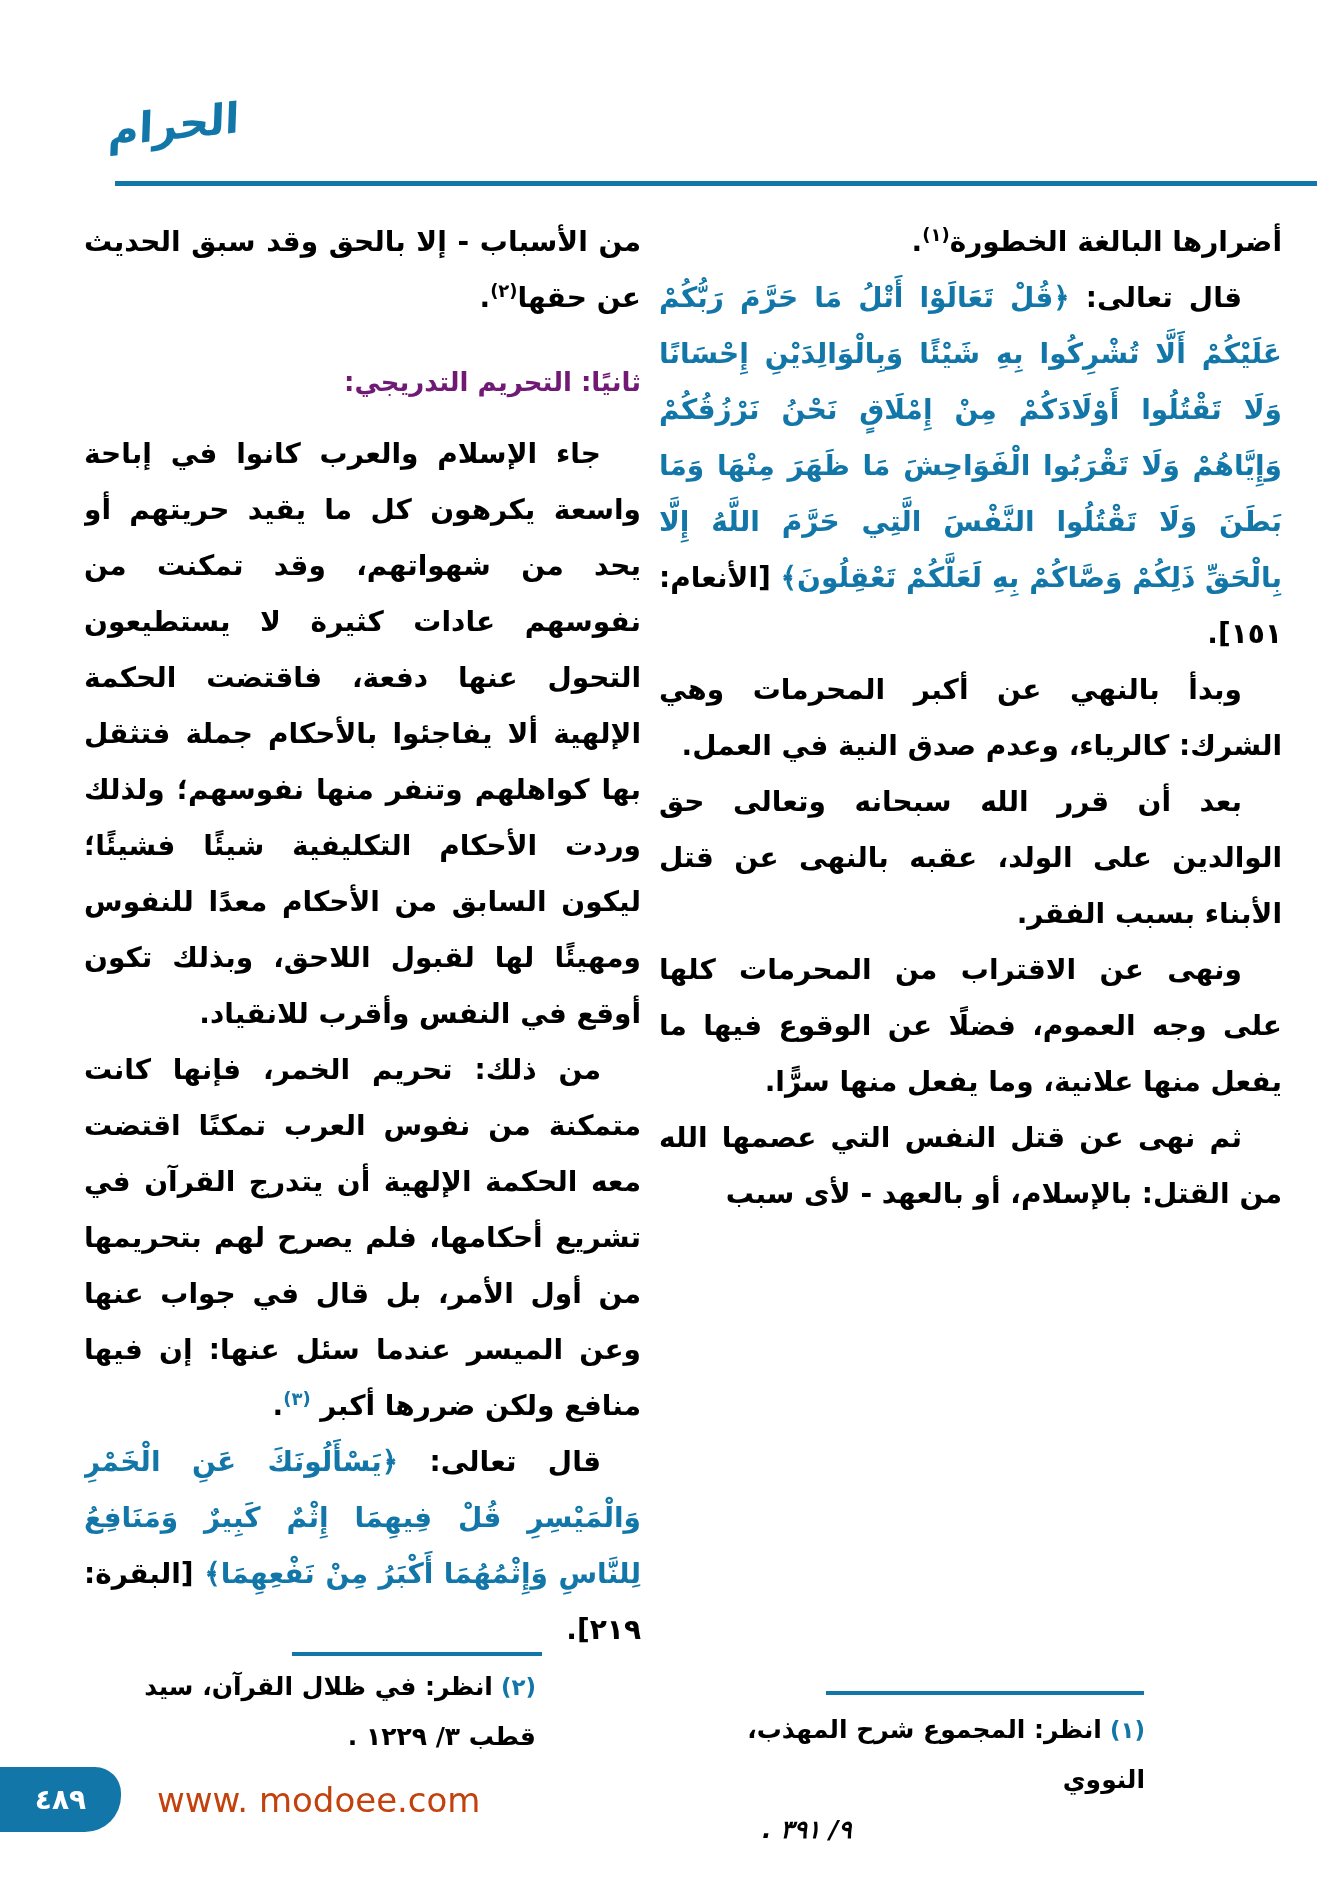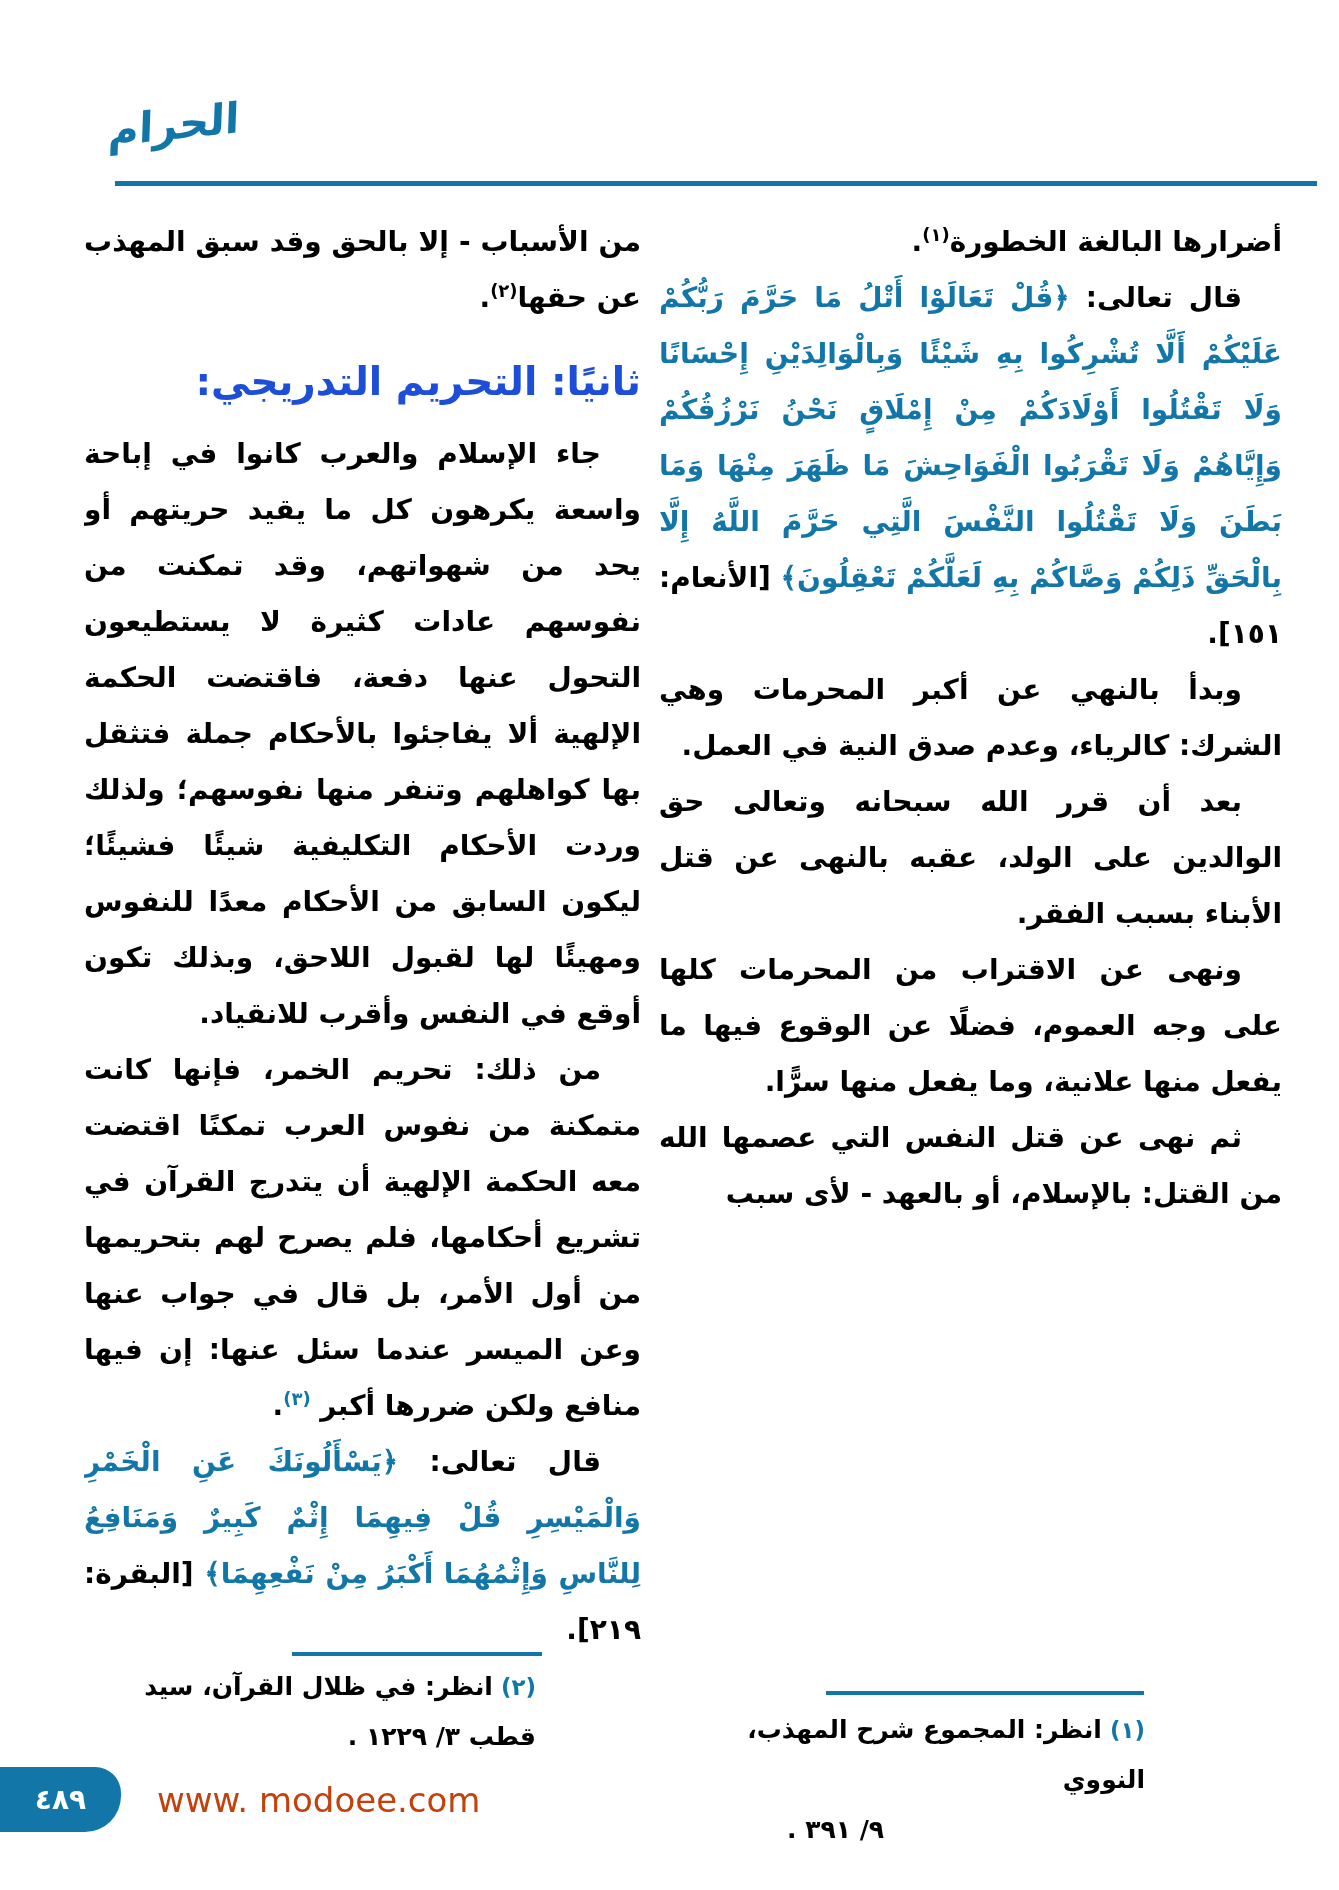--- a/index.html
+++ b/index.html
@@ -27,37 +27,37 @@
     font-size:28px;font-weight:bold;line-height:56px;
     text-align:justify;
     overflow:hidden;
   }
   .col-right{right:57px;width:623px;height:1468px;margin-left:32px;}
   .col-left{left:84px;width:557px;height:1430px;}
   .para{margin:0;text-indent:40px;}
   .para.flush{text-indent:0;}
   .heading{
     margin:28px 0 16px 0;text-indent:0;
-    color:#1d4ed8;font-size:39px;
+    color:#701a75;font-size:26px;
   }
   .quran{color:#1277a8;}
   .fn-mark{
     font-size:18px;vertical-align:super;line-height:0;
   }
   .fn-mark.accent{color:#1277a8;}
   .sep{position:absolute;height:4px;background:#1277a8;}
   .sep-right{right:195px;width:318px;top:1691px;}
   .sep-left{left:292px;width:250px;top:1652px;}
   .footnote{
     position:absolute;
     font-size:25px;font-weight:bold;line-height:50px;
     color:#000;direction:rtl;text-align:right;
   }
   .fn-right{right:194px;width:465px;top:1705px;}
-  .fn-right .fn-line2{margin-left:107px;text-align:left;}
+  .fn-right .fn-line2{margin-left:82px;text-align:left;font-style:italic;}
   .fn-left{left:88px;width:448px;top:1662px;}
   .page-pill{
     position:absolute;left:0;top:1767px;width:121px;height:65px;
     background:#1277a8;color:#ffffff;
     border-radius:0 26px 36px 0;
     display:flex;align-items:center;justify-content:center;
     font-size:28px;font-weight:bold;
   }
   .site{
     position:absolute;left:157px;top:1780px;
@@ -76,21 +76,21 @@
   <div class="col col-right">
     <p class="para flush"><span>أضرارها البالغة الخطورة</span><sup class="fn-mark">(١)</sup><span>.</span></p>
     <p class="para"><span>قال تعالى: </span><span class="quran">﴿قُلْ تَعَالَوْا أَتْلُ مَا حَرَّمَ رَبُّكُمْ عَلَيْكُمْ أَلَّا تُشْرِكُوا بِهِ شَيْئًا وَبِالْوَالِدَيْنِ إِحْسَانًا وَلَا تَقْتُلُوا أَوْلَادَكُمْ مِنْ إِمْلَاقٍ نَحْنُ نَرْزُقُكُمْ وَإِيَّاهُمْ وَلَا تَقْرَبُوا الْفَوَاحِشَ مَا ظَهَرَ مِنْهَا وَمَا بَطَنَ وَلَا تَقْتُلُوا النَّفْسَ الَّتِي حَرَّمَ اللَّهُ إِلَّا بِالْحَقِّ ذَلِكُمْ وَصَّاكُمْ بِهِ لَعَلَّكُمْ تَعْقِلُونَ﴾</span><span> [الأنعام: ١٥١].</span></p>
     <p class="para">وبدأ بالنهي عن أكبر المحرمات وهي الشرك: كالرياء، وعدم صدق النية في العمل.</p>
     <p class="para">بعد أن قرر الله سبحانه وتعالى حق الوالدين على الولد، عقبه بالنهى عن قتل الأبناء بسبب الفقر.</p>
     <p class="para">ونهى عن الاقتراب من المحرمات كلها على وجه العموم، فضلًا عن الوقوع فيها ما يفعل منها علانية، وما يفعل منها سرًّا.</p>
     <p class="para">ثم نهى عن قتل النفس التي عصمها الله من القتل: بالإسلام، أو بالعهد - لأى سبب</p>
   </div>
 
   <div class="col col-left">
-    <p class="para flush"><span>من الأسباب - إلا بالحق وقد سبق المهذب عن حقها</span><sup class="fn-mark">(٢)</sup><span>.</span></p>
+    <p class="para flush"><span>من الأسباب - إلا بالحق وقد سبق الحديث عن حقها</span><sup class="fn-mark">(٢)</sup><span>.</span></p>
     <p class="para heading">ثانيًا: التحريم التدريجي:</p>
     <p class="para">جاء الإسلام والعرب كانوا في إباحة واسعة يكرهون كل ما يقيد حريتهم أو يحد من شهواتهم، وقد تمكنت من نفوسهم عادات كثيرة لا يستطيعون التحول عنها دفعة، فاقتضت الحكمة الإلهية ألا يفاجئوا بالأحكام جملة فتثقل بها كواهلهم وتنفر منها نفوسهم؛ ولذلك وردت الأحكام التكليفية شيئًا فشيئًا؛ ليكون السابق من الأحكام معدًا للنفوس ومهيئًا لها لقبول اللاحق، وبذلك تكون أوقع في النفس وأقرب للانقياد.</p>
     <p class="para"><span>من ذلك: تحريم الخمر، فإنها كانت متمكنة من نفوس العرب تمكنًا اقتضت معه الحكمة الإلهية أن يتدرج القرآن في تشريع أحكامها، فلم يصرح لهم بتحريمها من أول الأمر، بل قال في جواب عنها وعن الميسر عندما سئل عنها: إن فيها منافع ولكن ضررها أكبر </span><sup class="fn-mark accent">(٣)</sup><span>.</span></p>
     <p class="para"><span>قال تعالى: </span><span class="quran">﴿يَسْأَلُونَكَ عَنِ الْخَمْرِ وَالْمَيْسِرِ قُلْ فِيهِمَا إِثْمٌ كَبِيرٌ وَمَنَافِعُ لِلنَّاسِ وَإِثْمُهُمَا أَكْبَرُ مِنْ نَفْعِهِمَا﴾</span><span> [البقرة: ٢١٩].</span></p>
 
   </div>
 
   <div class="sep sep-right"></div>
   <div class="footnote fn-right">
     <div><span class="fn-mark accent" style="font-size:23px;vertical-align:baseline;">(١) </span><span>انظر: المجموع شرح المهذب، النووي</span></div>

